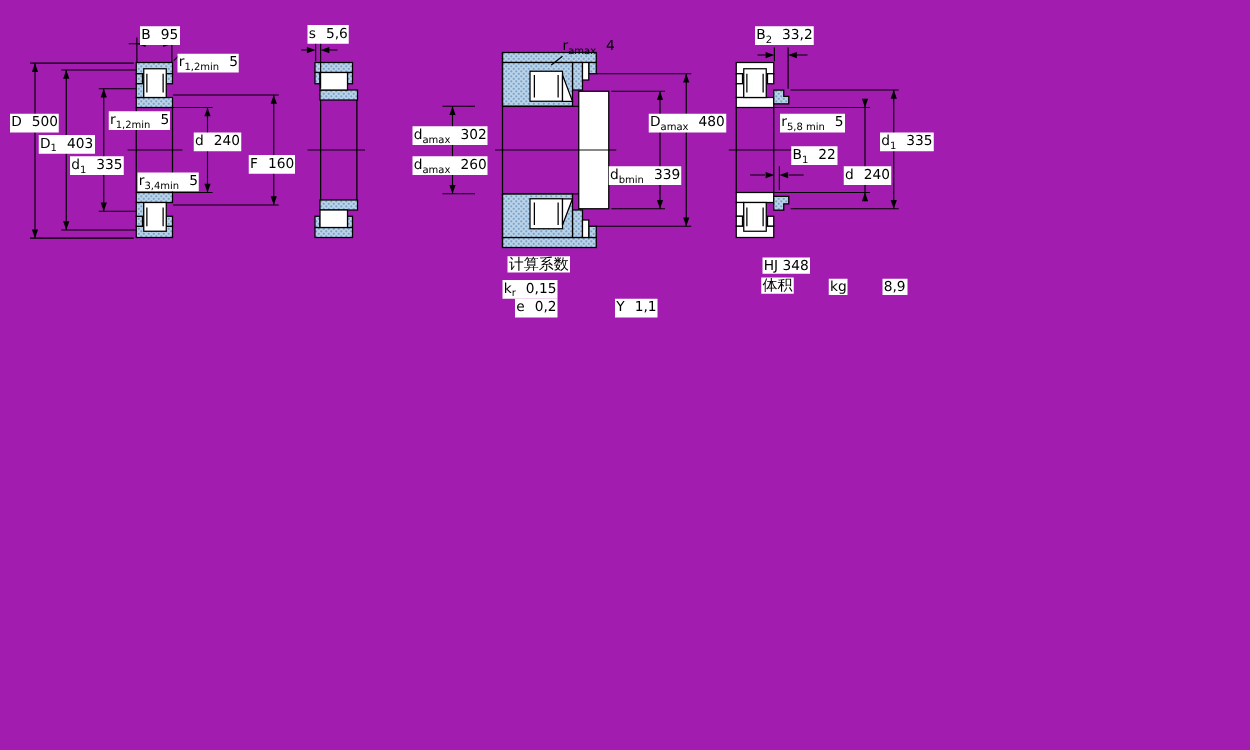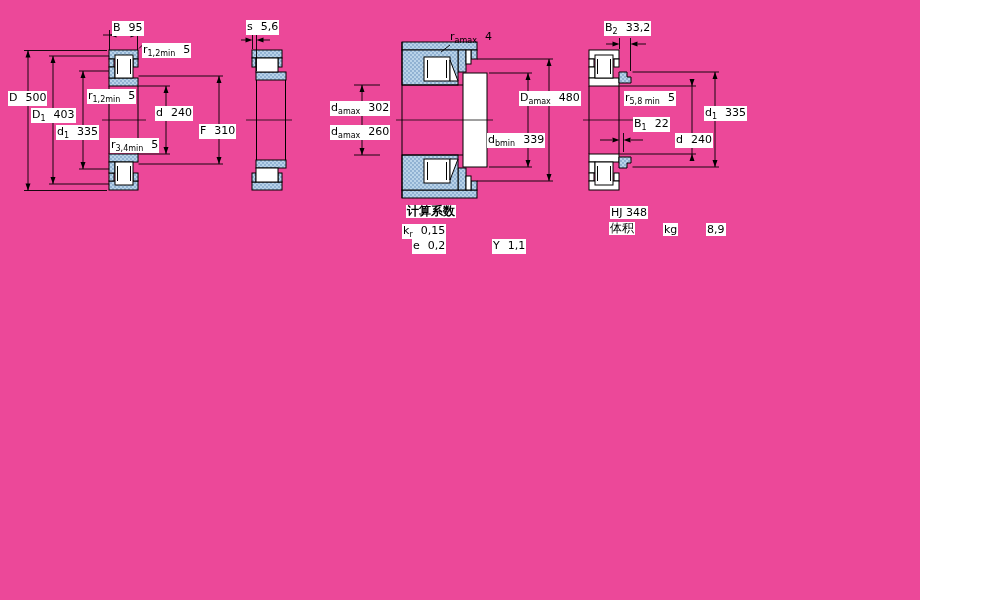--- a/index.html
+++ b/index.html
@@ -1,23 +1,23 @@
 <!DOCTYPE html>
 <html><head>
 <meta charset="utf-8">
 <style>
   html,body{margin:0;padding:0;background:#fff;}
-  #stage{position:relative;width:920px;height:600px;background:#ec4899;overflow:hidden;
+  #stage{position:relative;width:1000px;height:600px;background:#a21caf;overflow:hidden;
          font-family:"DejaVu Sans","Liberation Sans",sans-serif;}
   svg{position:absolute;left:0;top:0;}
   .lbl{position:absolute;font-size:11px;line-height:13px;color:#000;background:#fff;
        white-space:nowrap;padding:0 1px;}
   .lbl sub{font-size:8px;line-height:8px;vertical-align:-3px;letter-spacing:0;}
   .lbl .val{margin-left:8px;}
-  .lbl.bold{font-weight:bold;font-size:12px;}
+  .lbl.bold{font-weight:normal;font-size:12px;}
   .lbl.cjk{font-size:12px;}
   .lbl.nobg{background:transparent;}
 </style>
 </head>
 <body>
 
 <div id="stage">
 
 <svg width="1000" height="600" viewBox="0 0 1000 600">
   <defs>
@@ -192,21 +192,21 @@
   </g>
 </svg>
 
   <div class="lbl" style="left:112px;top:21px"><span>B</span><sub></sub><span class="val">95</span></div>
   <div class="lbl" style="left:142px;top:43px"><span>r</span><sub>1,2min</sub><span class="val">5</span></div>
   <div class="lbl" style="left:8px;top:91px"><span>D</span><sub></sub><span class="val">500</span></div>
   <div class="lbl" style="left:31px;top:108px"><span>D</span><sub>1</sub><span class="val">403</span></div>
   <div class="lbl" style="left:56px;top:125px"><span>d</span><sub>1</sub><span class="val">335</span></div>
   <div class="lbl" style="left:87px;top:89px"><span>r</span><sub>1,2min</sub><span class="val">5</span></div>
   <div class="lbl" style="left:155px;top:106px"><span>d</span><sub></sub><span class="val">240</span></div>
-  <div class="lbl" style="left:199px;top:124px"><span>F</span><sub></sub><span class="val">310</span></div>
+  <div class="lbl" style="left:199px;top:124px"><span>F</span><sub></sub><span class="val">160</span></div>
   <div class="lbl" style="left:110px;top:138px"><span>r</span><sub>3,4min</sub><span class="val">5</span></div>
 
   <div class="lbl" style="left:246px;top:20px"><span>s</span><sub></sub><span class="val">5,6</span></div>
 
   <div class="lbl nobg" style="left:449px;top:30px"><span>r</span><sub>amax</sub><span class="val">4</span></div>
   <div class="lbl" style="left:330px;top:101px"><span>d</span><sub>amax</sub><span class="val">302</span></div>
   <div class="lbl" style="left:330px;top:125px"><span>d</span><sub>amax</sub><span class="val">260</span></div>
   <div class="lbl" style="left:519px;top:91px"><span>D</span><sub>amax</sub><span class="val">480</span></div>
   <div class="lbl" style="left:487px;top:133px"><span>d</span><sub>bmin</sub><span class="val">339</span></div>
 

